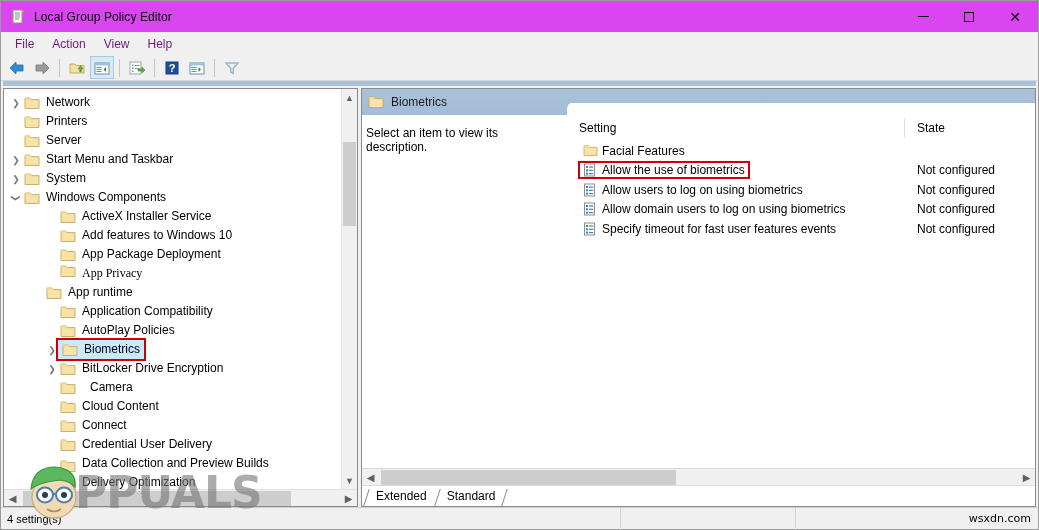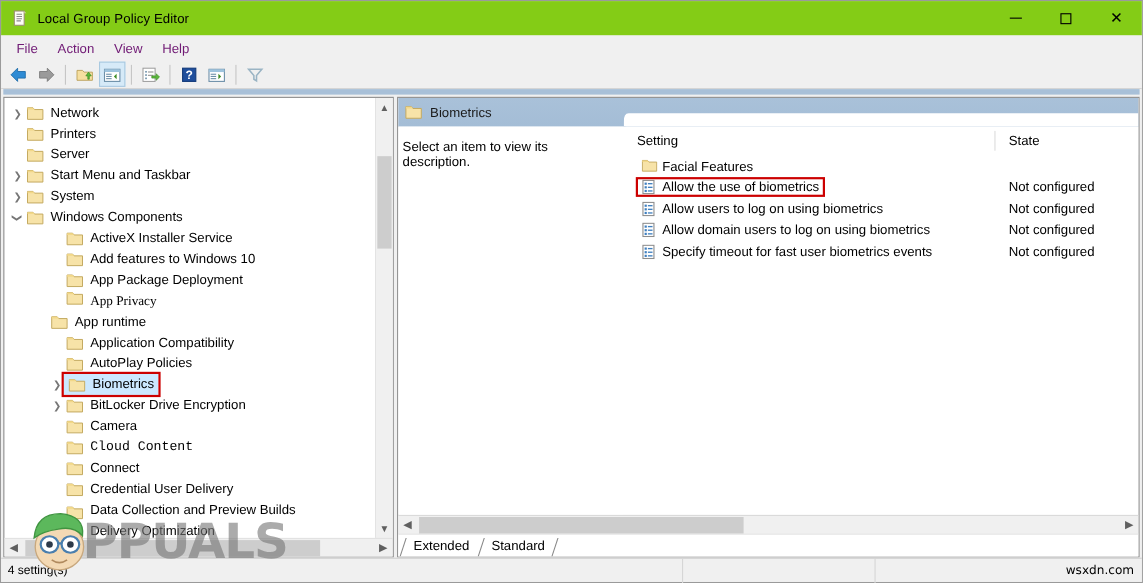--- a/index.html
+++ b/index.html
@@ -13,21 +13,21 @@
     position: relative;
     width: 1039px; height: 530px;
     background: #f0f0f0;
     border: 1px solid #9a9a9a;
     display: flex; flex-direction: column;
   }
 
   
   .titlebar {
     height: 31px; min-height: 31px;
-    background: #84cc16;
+    background: #d946ef;
     display: flex; align-items: center;
     position: relative;
   }
   .title-icon {
     width: 16px; height: 16px; margin-left: 9px; margin-right: 8px;
     position: relative;
   }
   .title-text {
     font-size: 12px; color: #000; letter-spacing: 0.1px;
   }
@@ -577,29 +577,29 @@
               <span class="sel-wrap" style="display: inline-flex; align-items: center;">
                 <span class="folder-ico"><svg width="16" height="14" viewBox="0 0 16 14">
                     <path d="M1 2 L6 2 L7.4 3.6 L15 3.6 L15 12.5 L1 12.5 Z" fill="#f7e3a8" stroke="#c3a95f" stroke-width="0.9"></path>
                     <path d="M1 2 L6 2 L7.4 3.6 L1 3.6 Z" fill="#f2d889"></path>
                   </svg></span>
                 <span class="tree-label">BitLocker Drive Encryption</span>
               </span>
             </div>
             <div class="tree-row" style="padding-left: 40px;">
               <span class="tree-arrow none">❯</span>
-              <span class="sel-wrap" style="display: inline-flex; align-items: center;">
+              <span class="sel-wrap" style="display: inline-flex; align-items: center; gap: 8px;">
                 <span class="folder-ico"><svg width="16" height="14" viewBox="0 0 16 14">
                     <path d="M1 2 L6 2 L7.4 3.6 L15 3.6 L15 12.5 L1 12.5 Z" fill="#f7e3a8" stroke="#c3a95f" stroke-width="0.9"></path>
                     <path d="M1 2 L6 2 L7.4 3.6 L1 3.6 Z" fill="#f2d889"></path>
                   </svg></span>
                 <span class="tree-label">Camera</span>
               </span>
             </div>
-            <div class="tree-row" style="padding-left: 40px; font-family: Liberation Mono, monospace;">
+            <div class="tree-row" style="padding-left: 40px;">
               <span class="tree-arrow none">❯</span>
               <span class="sel-wrap" style="display: inline-flex; align-items: center;">
                 <span class="folder-ico"><svg width="16" height="14" viewBox="0 0 16 14">
                     <path d="M1 2 L6 2 L7.4 3.6 L15 3.6 L15 12.5 L1 12.5 Z" fill="#f7e3a8" stroke="#c3a95f" stroke-width="0.9"></path>
                     <path d="M1 2 L6 2 L7.4 3.6 L1 3.6 Z" fill="#f2d889"></path>
                   </svg></span>
                 <span class="tree-label">Cloud Content</span>
               </span>
             </div>
             <div class="tree-row" style="padding-left: 40px;">
@@ -752,21 +752,21 @@
                   <span class="sr-hl">
                     <span class="policy-ico"><svg width="13" height="14" viewBox="0 0 13 14">
                         <rect x="1.5" y="1" width="10" height="12" fill="#ffffff" stroke="#8d8d8d" stroke-width="1"></rect>
                         <rect x="3" y="3" width="2" height="2" fill="#3f7fbf"></rect>
                         <rect x="6" y="3.4" width="4.2" height="1.2" fill="#3f7fbf"></rect>
                         <rect x="3" y="6.3" width="2" height="2" fill="#3f7fbf"></rect>
                         <rect x="6" y="6.7" width="4.2" height="1.2" fill="#3f7fbf"></rect>
                         <rect x="3" y="9.6" width="2" height="2" fill="#3f7fbf"></rect>
                         <rect x="6" y="10" width="4.2" height="1.2" fill="#3f7fbf"></rect>
                       </svg></span>
-                    <span>Specify timeout for fast user biometrics events</span>
+                    <span>Specify timeout for fast user features events</span>
                   </span>
                 </div>
                 <div class="sr-state">Not configured</div>
               </div>
             </div>
         </div>
       </div>
 
       <div class="rp-hscroll">
         <div class="sb-arrow-h">◀</div>

